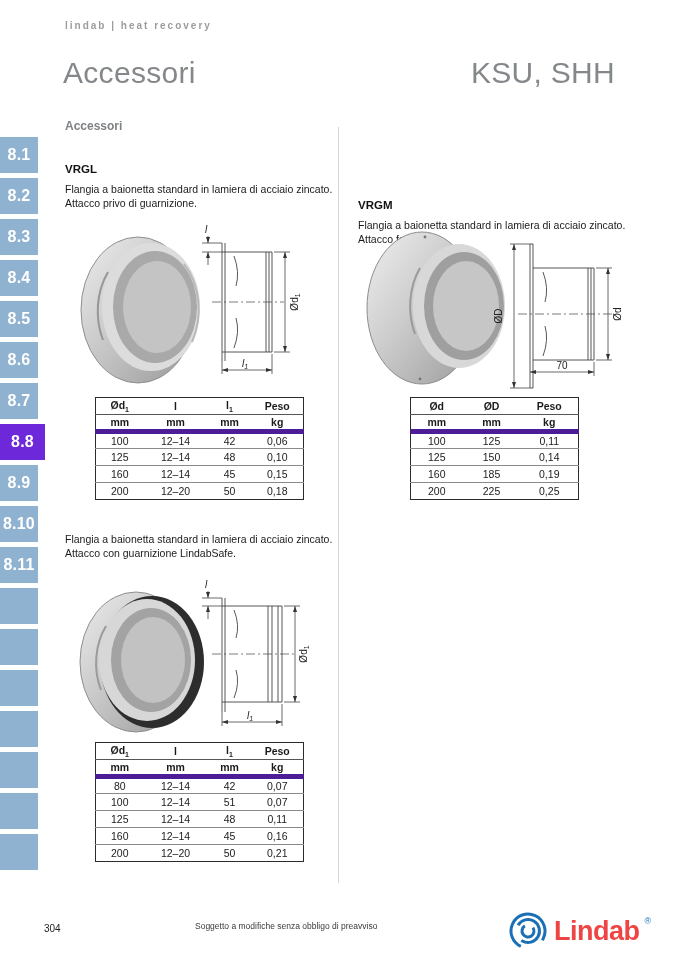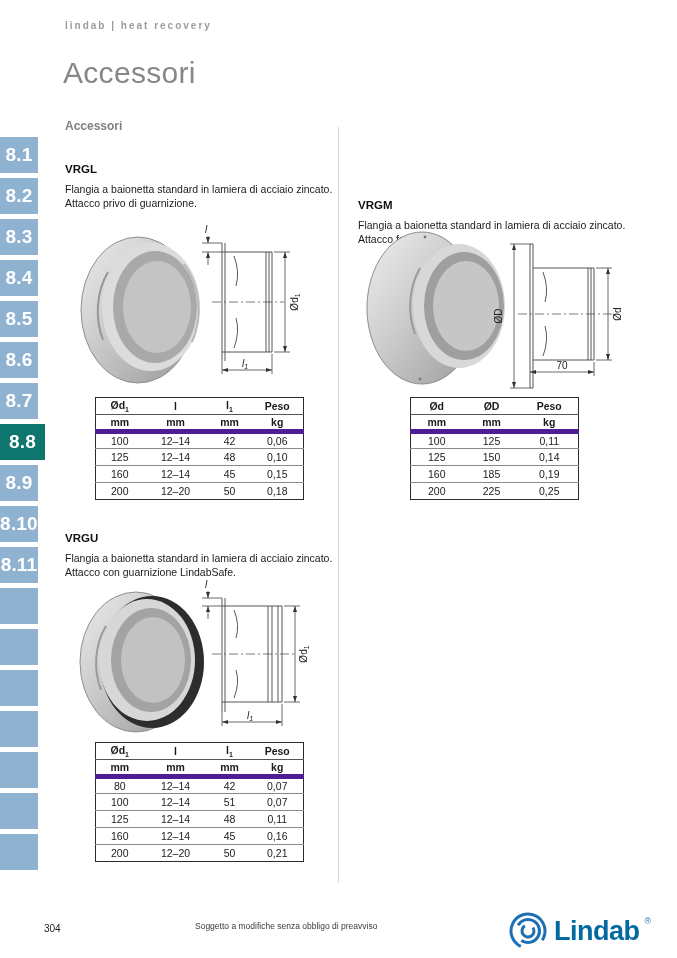--- a/index.html
+++ b/index.html
@@ -5,25 +5,25 @@
   * { margin:0; padding:0; box-sizing:border-box; }
   html,body { background:#fff; }
   .page {
     position:relative; width:677px; height:958px; background:#ffffff;
     font-family:"Liberation Sans", sans-serif; color:#1a1a1a; overflow:hidden;
   }
   
   .sidebar { position:absolute; left:0; top:137px; width:50px; }
   .sb-tab {
     width:38px; height:36px; margin-bottom:5px; background:#8FB2D1;
-    color:#fff; font-size:19px; font-weight:bold;
+    color:#fff; font-size:16px; font-weight:bold;
     display:flex; align-items:center; justify-content:center;
     letter-spacing:0.2px;
   }
-  .sb-tab.active { background:#0f766e; width:45px; }
+  .sb-tab.active { background:#6d28d9; width:45px; }
   
   .brand { position:absolute; left:65px; top:20px; font-size:10px; font-weight:bold; letter-spacing:2px; color:#9A9C9E; }
   .big-title { position:absolute; left:63px; top:56px; font-size:30px; color:#85888B; letter-spacing:0.3px; }
   .big-codes { position:absolute; right:62px; top:56px; font-size:30px; color:#85888B; letter-spacing:0.3px; }
   .section-heading { position:absolute; left:65px; top:119px; font-size:12px; font-weight:bold; color:#7E8285; }
   .v-divider { position:absolute; left:338px; top:127px; width:1px; height:756px; background:#D3D6D8; }
   
   .prod { position:absolute; }
   .prod h3 { font-size:11.5px; font-weight:bold; color:#111; margin-bottom:7px; }
   .prod p { font-size:10.5px; line-height:14px; color:#1a1a1a; }
@@ -44,21 +44,21 @@
   .spec-table sub { font-size:7px; }
   #vrgl-table { left:95px; top:397px; }
   #vrgm-table { left:410px; top:397px; }
   #vrgu-table { left:95px; top:742px; }
   .cw0 { width:48px; } .cw1 { width:64px; } .cw2 { width:44px; } .cw3 { width:52px; }
   .mw0 { width:52px; } .mw1 { width:58px; } .mw2 { width:58px; }
   
   .page-number { position:absolute; left:44px; top:917px; font-size:10px; color:#222;margin-top:6px; }
   .footer-note { position:absolute; left:195px; top:921px; font-size:8.5px; color:#3a3a3a; }
   .logo { position:absolute; left:507px; top:910px; display:flex; align-items:center; gap:5px; }
-  .logo-text { font-size:27px; font-weight:bold; color:#0369a1; letter-spacing:-0.5px; }
+  .logo-text { font-size:27px; font-weight:bold; color:#ef4444; letter-spacing:-0.5px; }
   .logo-reg { font-size:9px; color:#1A6FB5; vertical-align:super; position:relative; top:-10px; }
   svg text { font-family:"Liberation Sans", sans-serif; }
 </style>
 </head>
 <body>
 
 <div class="page">
 
   <nav class="sidebar">
       <div class="sb-tab">8.1</div>
@@ -76,20 +76,21 @@
       <div class="sb-tab"></div>
       <div class="sb-tab"></div>
       <div class="sb-tab"></div>
       <div class="sb-tab"></div>
       <div class="sb-tab"></div>
       <div class="sb-tab"></div>
     </nav>
 
   <div class="brand">lindab | heat recovery</div>
   <div class="big-title">Accessori</div>
+  <div class="big-codes">KSU, SHH</div>
   <div class="section-heading">Accessori</div>
   <div class="v-divider"></div>
 
   <div class="prod" id="blk-vrgl">
     <h3>VRGL</h3>
     <p><span>Flangia a baionetta standard in lamiera di acciaio zincato.</span><br><span>Attacco privo di guarnizione.</span></p>
   </div>
 
   <svg class="drawing" id="vrgl-drawing" width="240" height="170" viewBox="0 0 240 170">
     <defs>
@@ -271,21 +272,20 @@
         </tr>
         <tr>
           <td>200</td>
           <td>225</td>
           <td>0,25</td>
         </tr>
       </tbody>
   </table>
 
   <div class="prod" id="blk-vrgu">
-    <h3>VRGU</h3>
     <p><span>Flangia a baionetta standard in lamiera di acciaio zincato.</span><br><span>Attacco con guarnizione LindabSafe.</span></p>
   </div>
 
   <svg class="drawing" id="vrgu-drawing" width="240" height="168" viewBox="0 0 240 168">
     <defs>
       <linearGradient id="metal3" x1="0" y1="0" x2="1" y2="1">
         <stop offset="0" stop-color="#ececec"></stop>
           <stop offset="0.45" stop-color="#c8c8c8"></stop>
           <stop offset="1" stop-color="#979797"></stop>
       </linearGradient>

